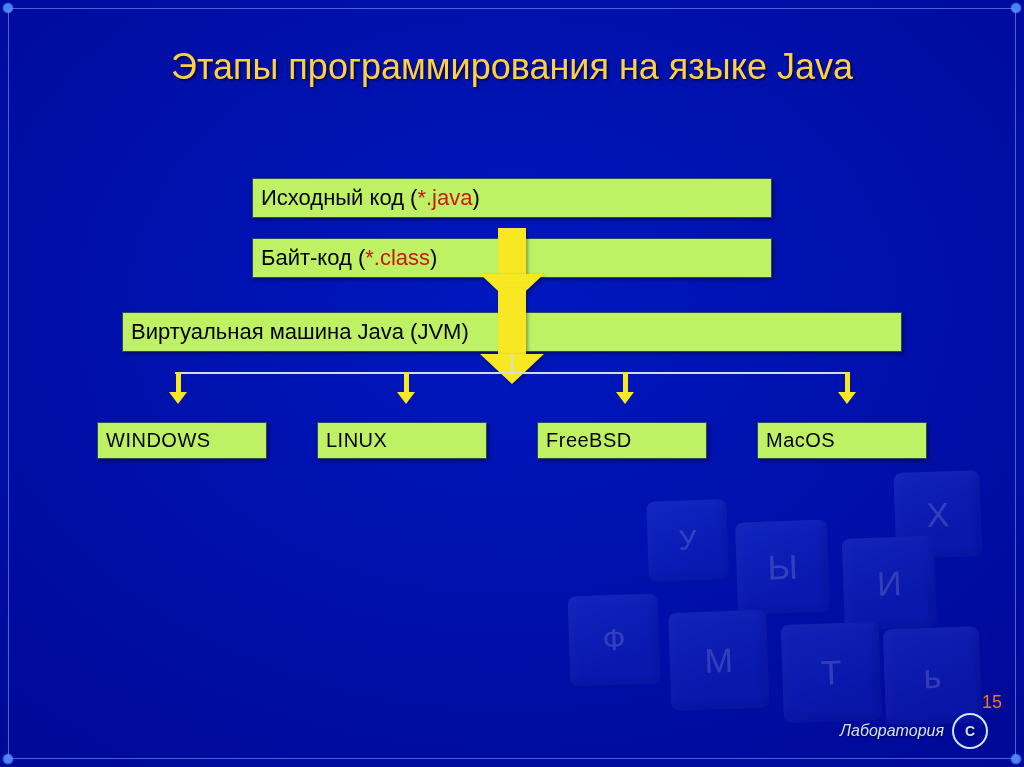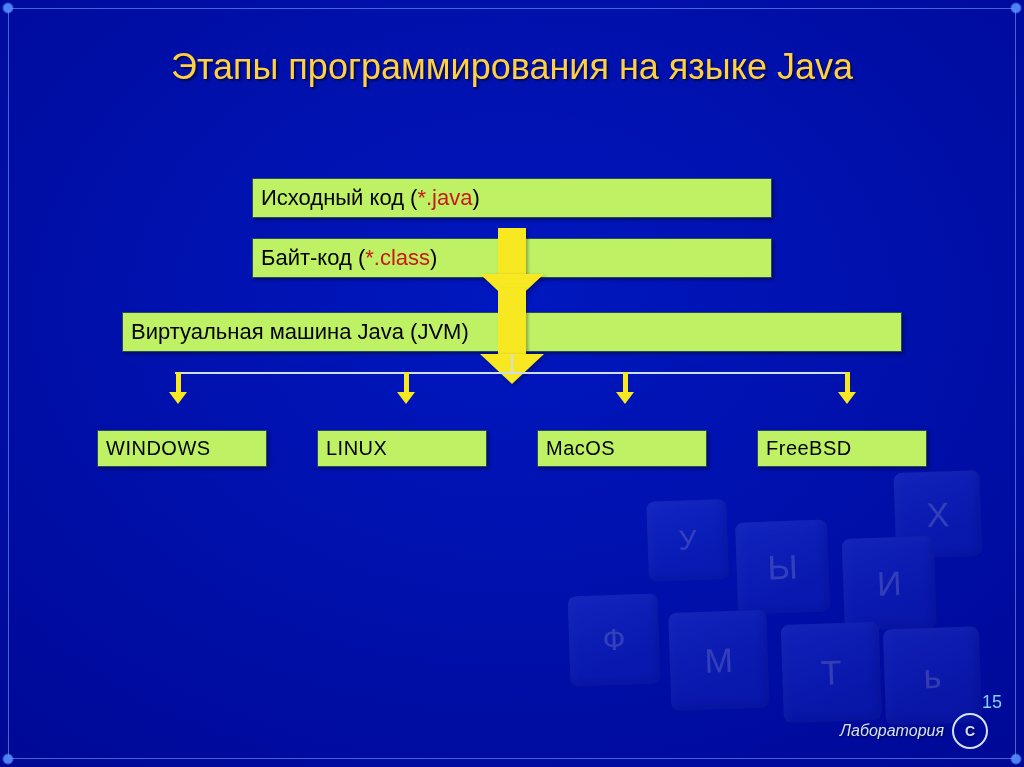--- a/index.html
+++ b/index.html
@@ -121,21 +121,21 @@
     border-left: 9px solid transparent;
     border-right: 9px solid transparent;
     border-top: 12px solid #f7e822;
     margin: 0 auto;
   }
 
   .os-row {
     width: 830px;
     display: flex;
     justify-content: space-between;
-    margin-top: 16px;
+    margin-top: 8px;
   }
   .os-box {
     width: 170px;
     font-size: 20px;
     letter-spacing: 0.5px;
   }
 
   
   .kb {
     position: absolute;
@@ -187,21 +187,21 @@
     display: flex; align-items: center; justify-content: center;
     font-style: normal;
     font-weight: bold;
     font-size: 14px;
   }
   .pgnum {
     position: absolute;
     right: 22px;
     bottom: 54px;
     font-size: 18px;
-    color: #7dd3fc;
+    color: #f97316;
   }
 </style>
 </head>
 <body>
 
 <div class="frame-line top"></div>
 <div class="frame-line bottom"></div>
 <div class="frame-line left"></div>
 <div class="frame-line right"></div>
 
@@ -260,22 +260,22 @@
       </div>
       <div class="drop" style="left:716px">
         <div class="stem"></div>
           <div class="head"></div>
       </div>
     </div>
 
     <div class="os-row">
       <div class="box os-box">WINDOWS</div>
       <div class="box os-box">LINUX</div>
+      <div class="box os-box">FreeBSD</div>
       <div class="box os-box">MacOS</div>
-      <div class="box os-box">FreeBSD</div>
     </div>
 
   </div>
 </div>
 
 <div class="pgnum">15</div>
 
 <div class="footer">
   <div>
     <div>Лаборатория</div>

